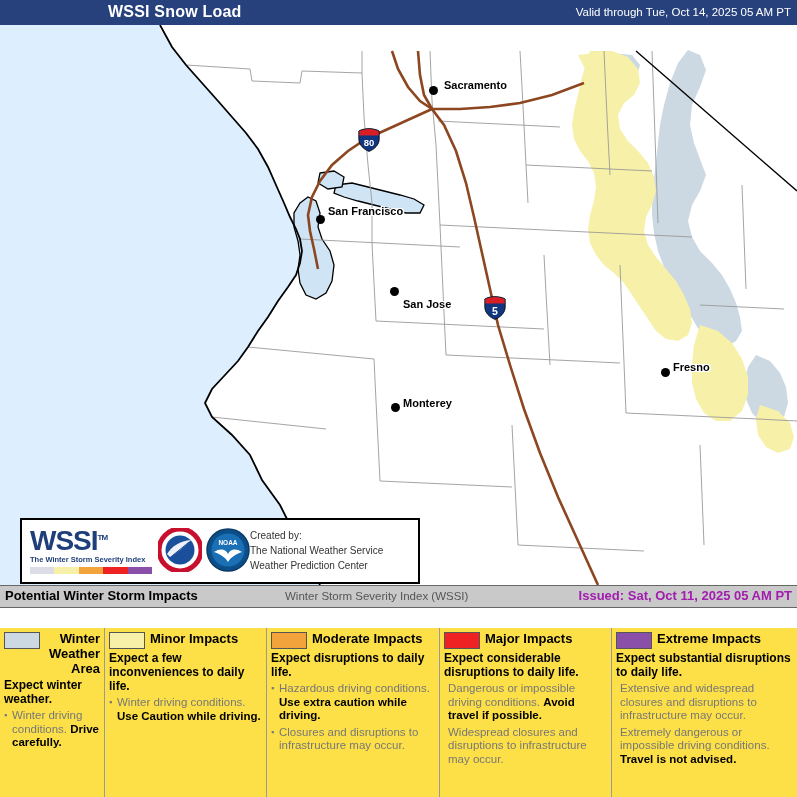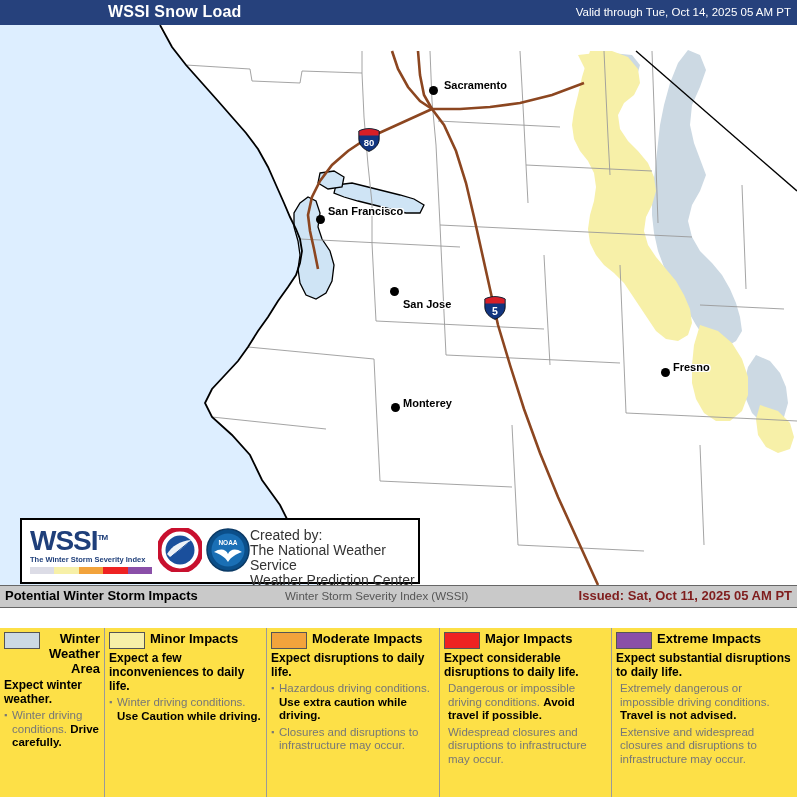--- a/index.html
+++ b/index.html
@@ -25,27 +25,27 @@
 
   
   .logobox{position:absolute;left:20px;top:518px;width:396px;height:62px;background:#fff;border:2px solid #000;}
   .wssi-wrap{position:absolute;left:8px;top:4px;width:122px;}
   .wssi-word{font-size:28px;font-weight:bold;color:#1f3f7a;letter-spacing:-1px;line-height:28px;font-family:"Liberation Sans",sans-serif;}
   .wssi-tm{font-size:8px;vertical-align:super;}
   .wssi-tag{font-size:7.5px;font-weight:bold;color:#1f3f7a;line-height:10px;}
   .wssi-strip{display:flex;width:122px;height:7px;margin-top:2px;}
   .wssi-strip i{flex:1;display:block;}
   .seal{position:absolute;top:8px;width:44px;height:44px;}
-  .createdby{position:absolute;left:228px;top:8px;font-size:14px;color:#333;line-height:15px;}
+  .createdby{position:absolute;left:228px;top:8px;font-size:10px;color:#333;line-height:15px;}
 
   
   .legend-bar{position:absolute;left:0;top:585px;width:797px;height:21px;background:#c9c9c9;border-top:1px solid #666;border-bottom:1px solid #666;}
   .legend-bar .lt{position:absolute;left:5px;top:2px;font-size:13px;font-weight:bold;color:#000;}
   .legend-bar .lc{position:absolute;left:285px;top:4px;font-size:11.5px;color:#555;}
-  .legend-bar .lr{position:absolute;right:5px;top:2px;font-size:13px;font-weight:bold;color:#7f1d1d;}
+  .legend-bar .lr{position:absolute;right:5px;top:2px;font-size:13px;font-weight:bold;color:#a21caf;}
 
   
   .legend{position:absolute;left:0;top:628px;width:797px;height:191px;background:#fde047;display:flex;}
   .col{position:relative;border-right:1px solid #9a9a9a;padding:3px 4px 0 4px;box-sizing:border-box;}
   .col:last-child{border-right:none;}
   .col.c0{width:105px;} .col.c1{width:162px;} .col.c2{width:173px;}
   .col.c3{width:172px;} .col.c4{width:185px;}
   .colhead{display:flex;align-items:flex-start;gap:5px;}
   .sw{width:34px;height:15px;border:1px solid #555;flex:0 0 auto;margin-top:1px;}
   .hdtxt{font-size:13px;font-weight:bold;color:#000;line-height:15px;}
@@ -293,19 +293,19 @@
       </ul>
     </div>
 
     <div class="col c4">
       <div class="colhead">
         <span class="sw" style="background:#8a4fa8"></span>
         <span class="hdtxt">Extreme Impacts</span>
       </div>
       <div class="lead">Expect substantial disruptions to daily life.</div>
       <ul class="bullets">
+        <li class="nob"><span>Extensive and widespread closures and disruptions to infrastructure may occur.</span></li>
         <li class="nob"><span>Extremely dangerous or impossible driving conditions.</span> <b>Travel is not advised.</b></li>
-        <li class="nob"><span>Extensive and widespread closures and disruptions to infrastructure may occur.</span></li>
       </ul>
     </div>
 
   </div>
 </div>
 
 </body></html>

